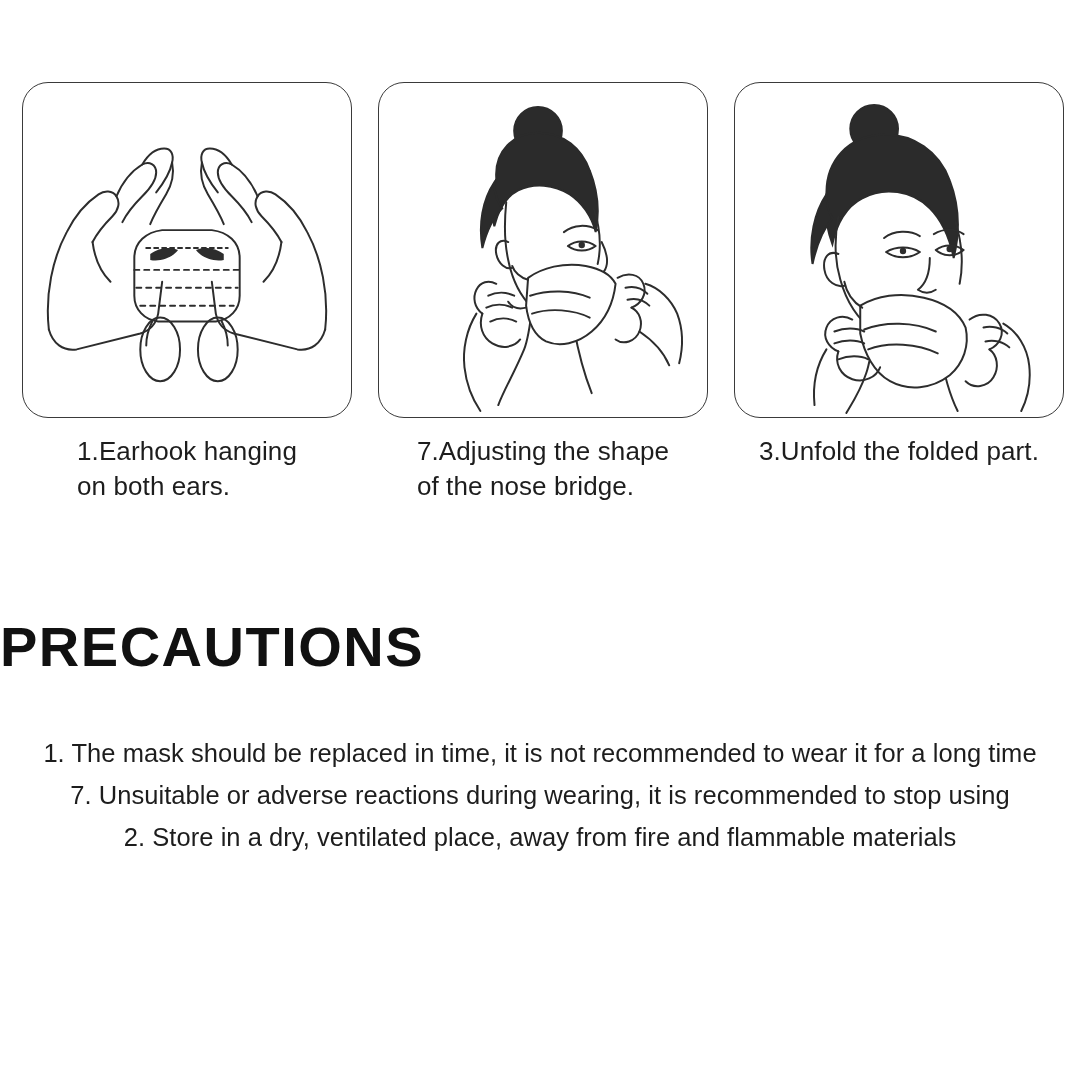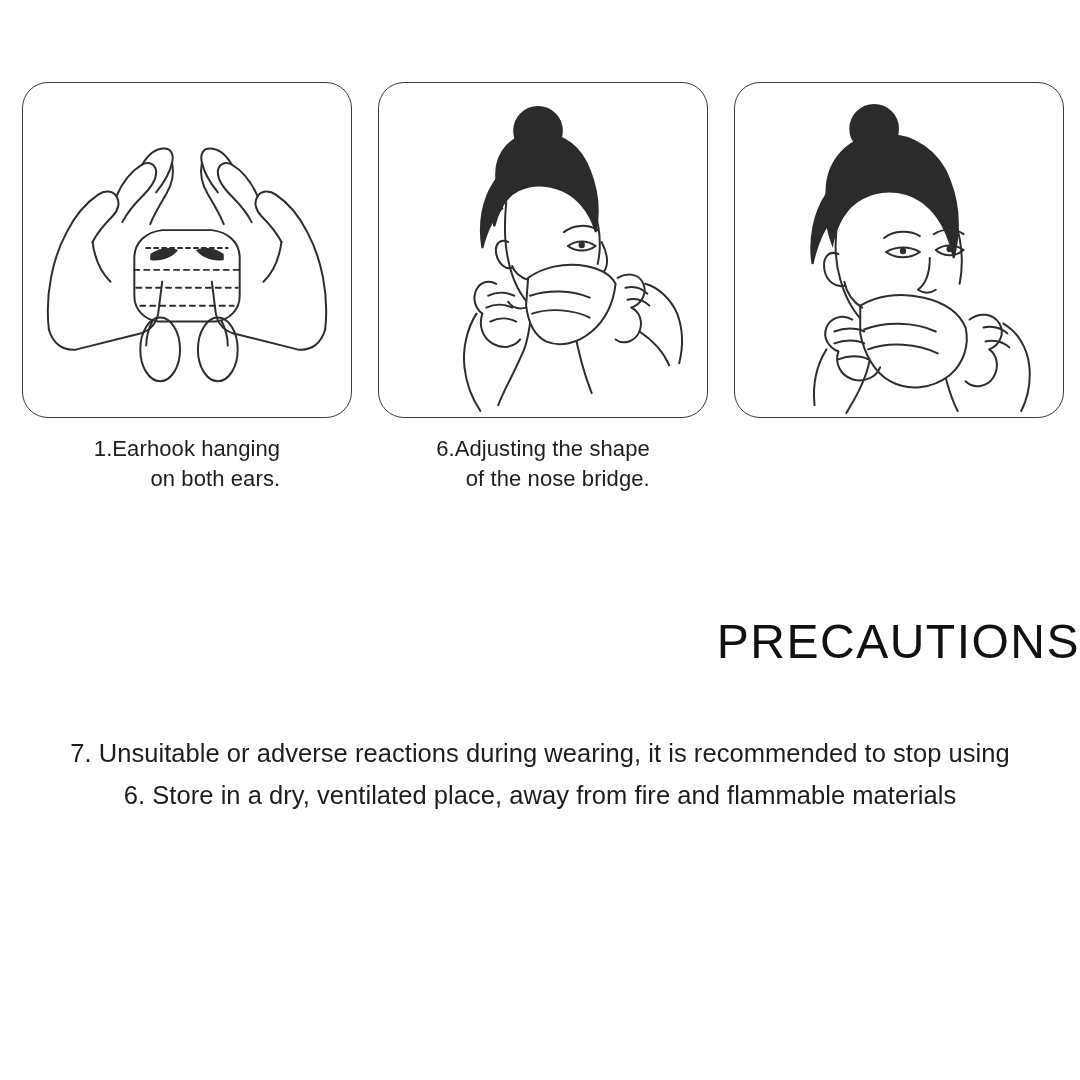--- a/index.html
+++ b/index.html
@@ -47,37 +47,37 @@
   }
   .step-frame svg {
     position: absolute;
     top: 0; left: 0;
     width: 100%;
     height: 100%;
     display: block;
   }
   .step-caption {
     margin-top: 16px;
-    text-align: right;
-    font-size: 22px;
+    text-align: left;
+    font-size: 26px;
     line-height: 1.36;
     color: #1d1d1d;
     letter-spacing: 0.1px;
     white-space: pre-line;
   }
 
   
   .precautions-title {
     position: absolute;
     top: 614px;
     left: 0;
     width: 100%;
-    text-align: right;
-    font-size: 48px;
-    font-weight: normal;
+    text-align: left;
+    font-size: 56px;
+    font-weight: bold;
     letter-spacing: 1.5px;
     color: #111111;
   }
   .precautions-list {
     position: absolute;
     top: 732px;
     left: 0;
     width: 100%;
     text-align: center;
   }
@@ -190,21 +190,21 @@
           <g fill="none" stroke="#2d2d2d" stroke-width="2" stroke-linecap="round" stroke-linejoin="round">
             <path d="M240 196 C250 190 262 192 266 202 C270 212 264 222 254 226"></path>
             <path d="M254 226 C262 230 266 240 262 250 C258 260 246 264 238 258"></path>
             <path d="M248 206 C256 204 264 206 270 212"></path>
             <path d="M250 218 C258 216 266 218 272 224"></path>
             <path d="M268 202 C282 206 294 218 300 232 C306 248 306 266 302 282"></path>
             <path d="M262 250 C274 258 286 270 292 284"></path>
           </g>
         </svg>
       </div>
-      <div class="step-caption">6.Adjusting the shape
+      <div class="step-caption">7.Adjusting the shape
 of the nose bridge.</div>
     </div>
 
     <div class="step">
       <div class="step-frame">
         <svg viewBox="0 0 330 336" xmlns="http://www.w3.org/2000/svg">
 
           <g fill="#2b2b2b" stroke="#2b2b2b" stroke-width="2">
             <circle cx="140" cy="46" r="24"></circle>
             <path d="M92 110 C92 78 114 54 146 52 C180 50 206 70 216 98 C226 124 226 152 220 176 C216 156 208 138 196 126 C178 108 150 104 128 116 C112 124 102 142 98 162 C92 146 90 126 92 110 Z"></path>
@@ -248,24 +248,26 @@
 
           <g fill="none" stroke="#2d2d2d" stroke-width="2" stroke-linecap="round" stroke-linejoin="round">
             <path d="M236 238 C246 230 260 232 266 242 C272 252 266 264 256 268"></path>
             <path d="M256 268 C264 274 266 286 260 296 C254 306 240 308 232 300"></path>
             <path d="M250 246 C258 244 268 246 274 252"></path>
             <path d="M252 260 C260 258 270 260 276 266"></path>
             <path d="M270 242 C284 250 294 266 296 284 C298 302 294 318 288 330"></path>
           </g>
         </svg>
       </div>
+      <div class="step-caption">3.Unfold the folded part.</div>
     </div>
 
   </div>
 
   <div class="precautions-title">PRECAUTIONS</div>
 
   <div class="precautions-list">
+    <div class="precaution-item">1. The mask should be replaced in time, it is not recommended to wear it for a long time</div>
     <div class="precaution-item">7. Unsuitable or adverse reactions during wearing, it is recommended to stop using</div>
-    <div class="precaution-item">6. Store in a dry, ventilated place, away from fire and flammable materials</div>
+    <div class="precaution-item">2. Store in a dry, ventilated place, away from fire and flammable materials</div>
   </div>
 
 </div>
 
 </body></html>

